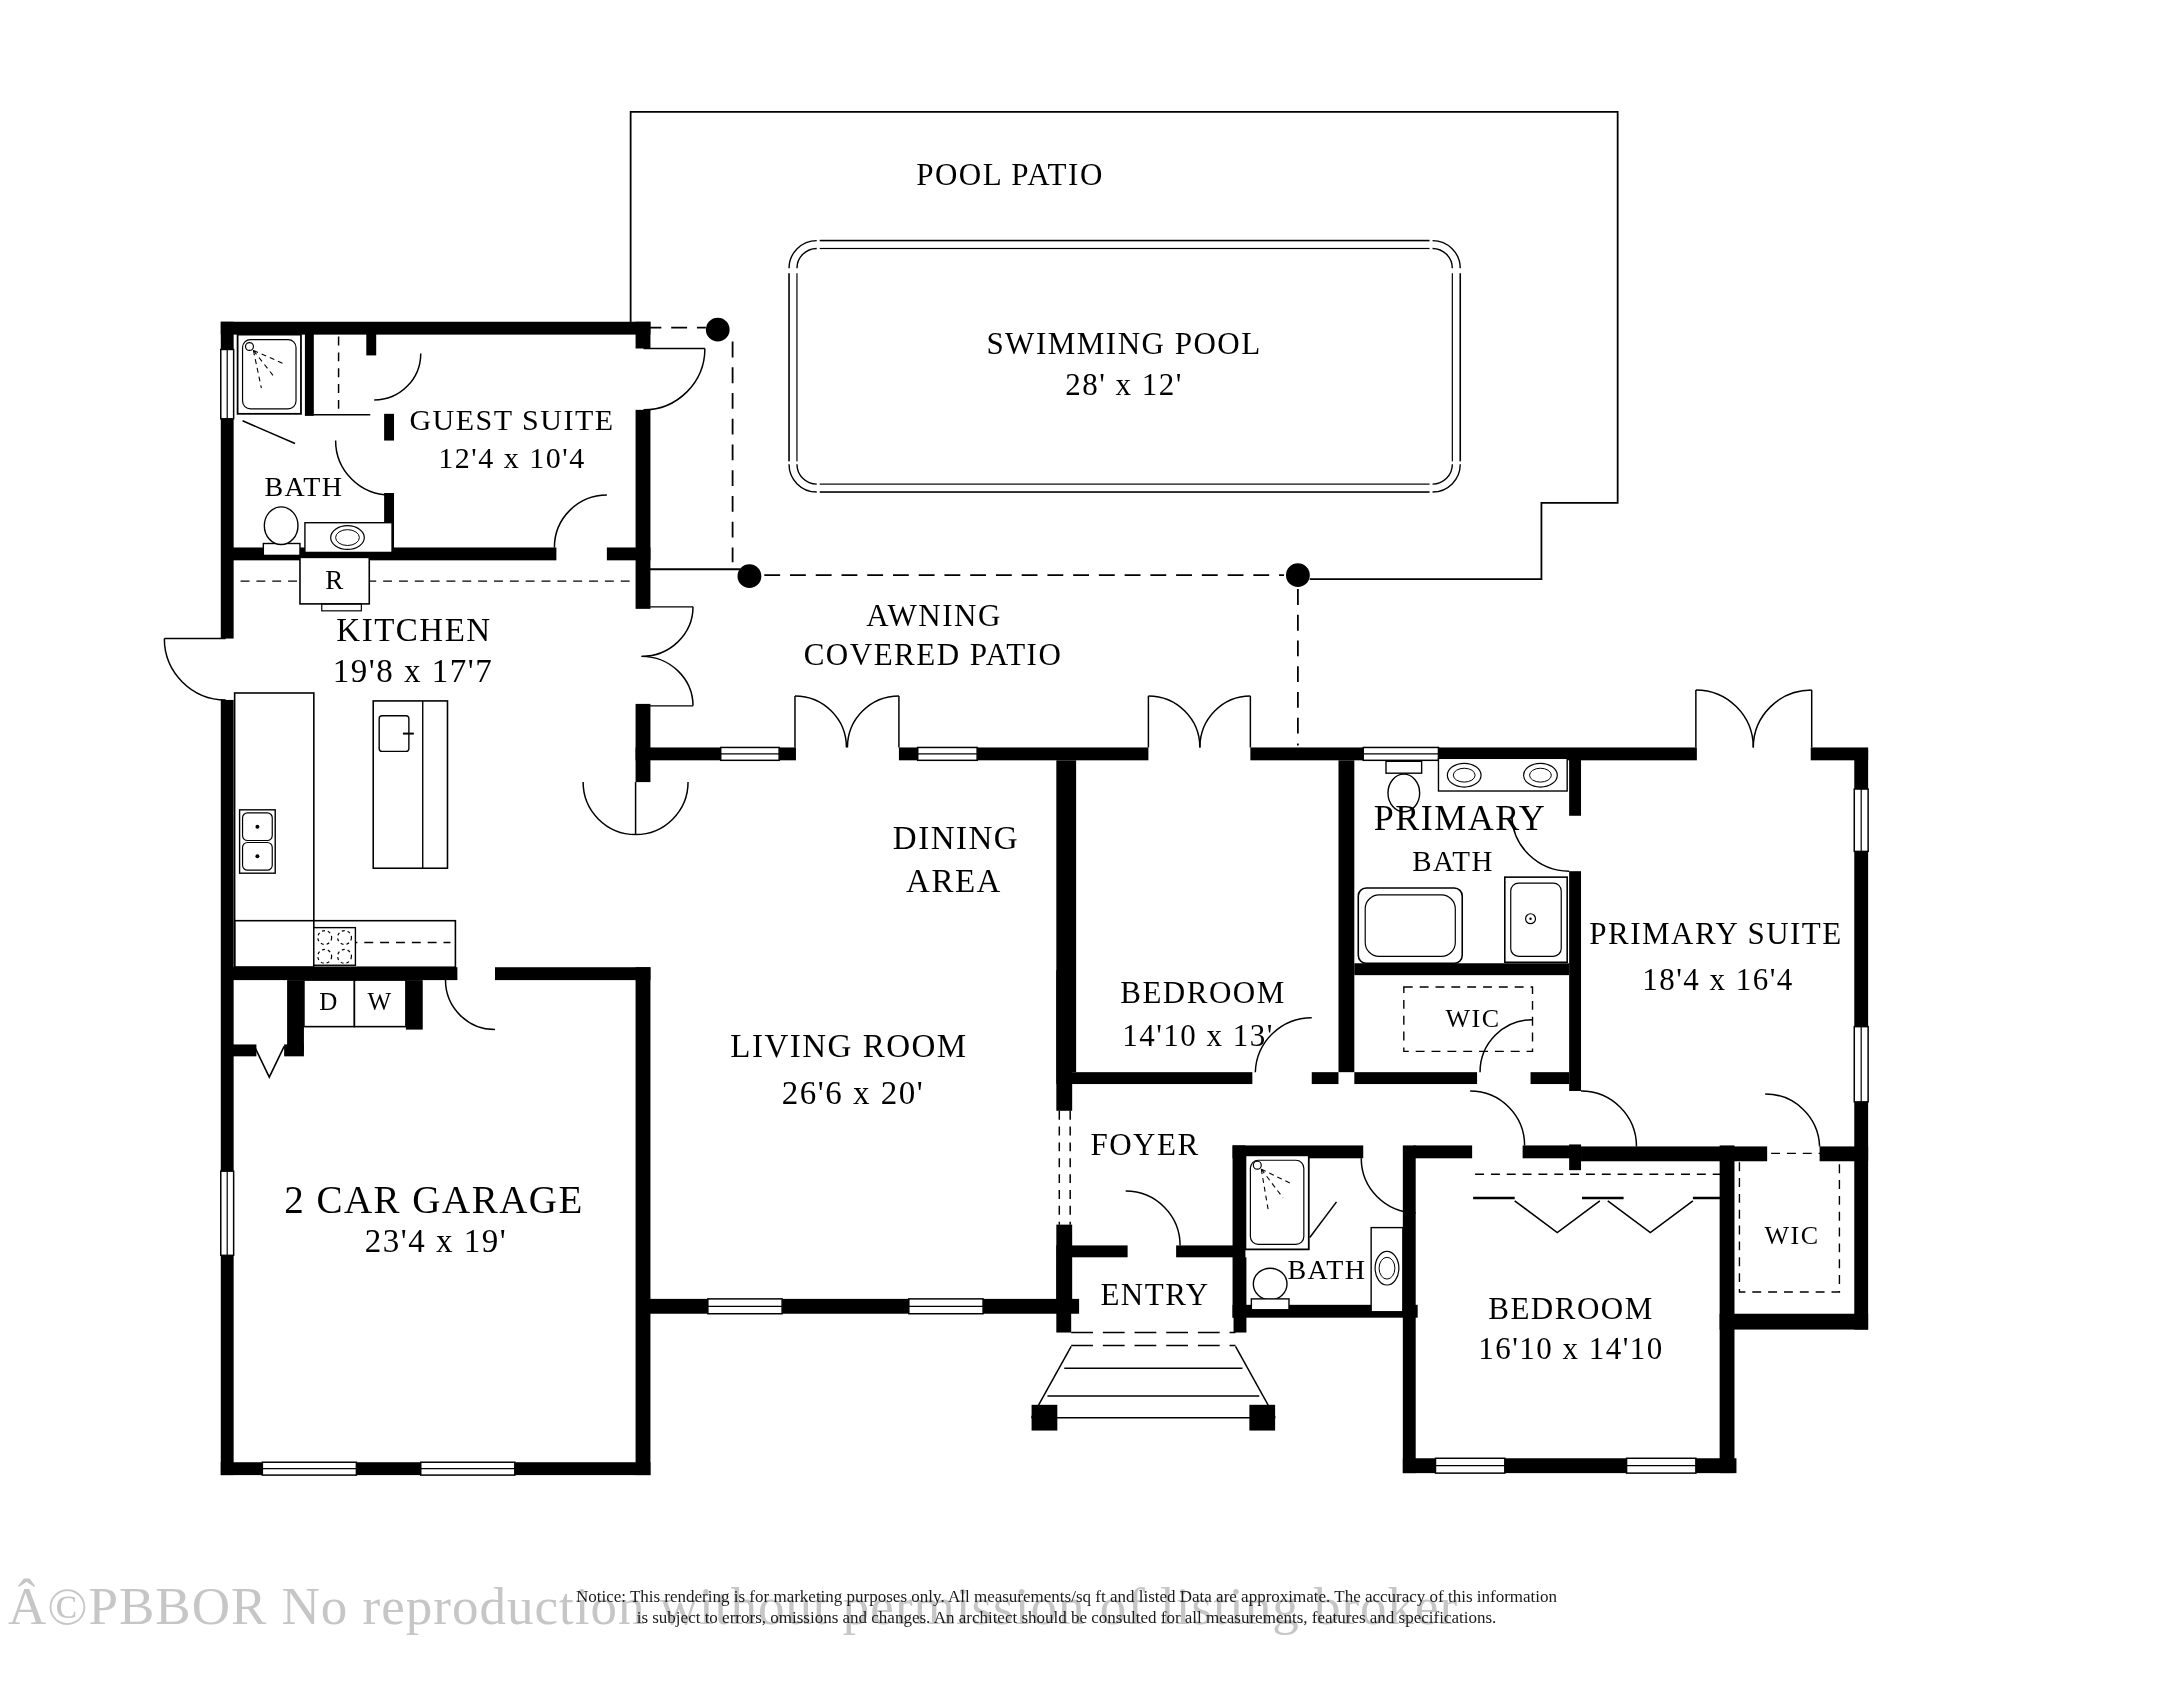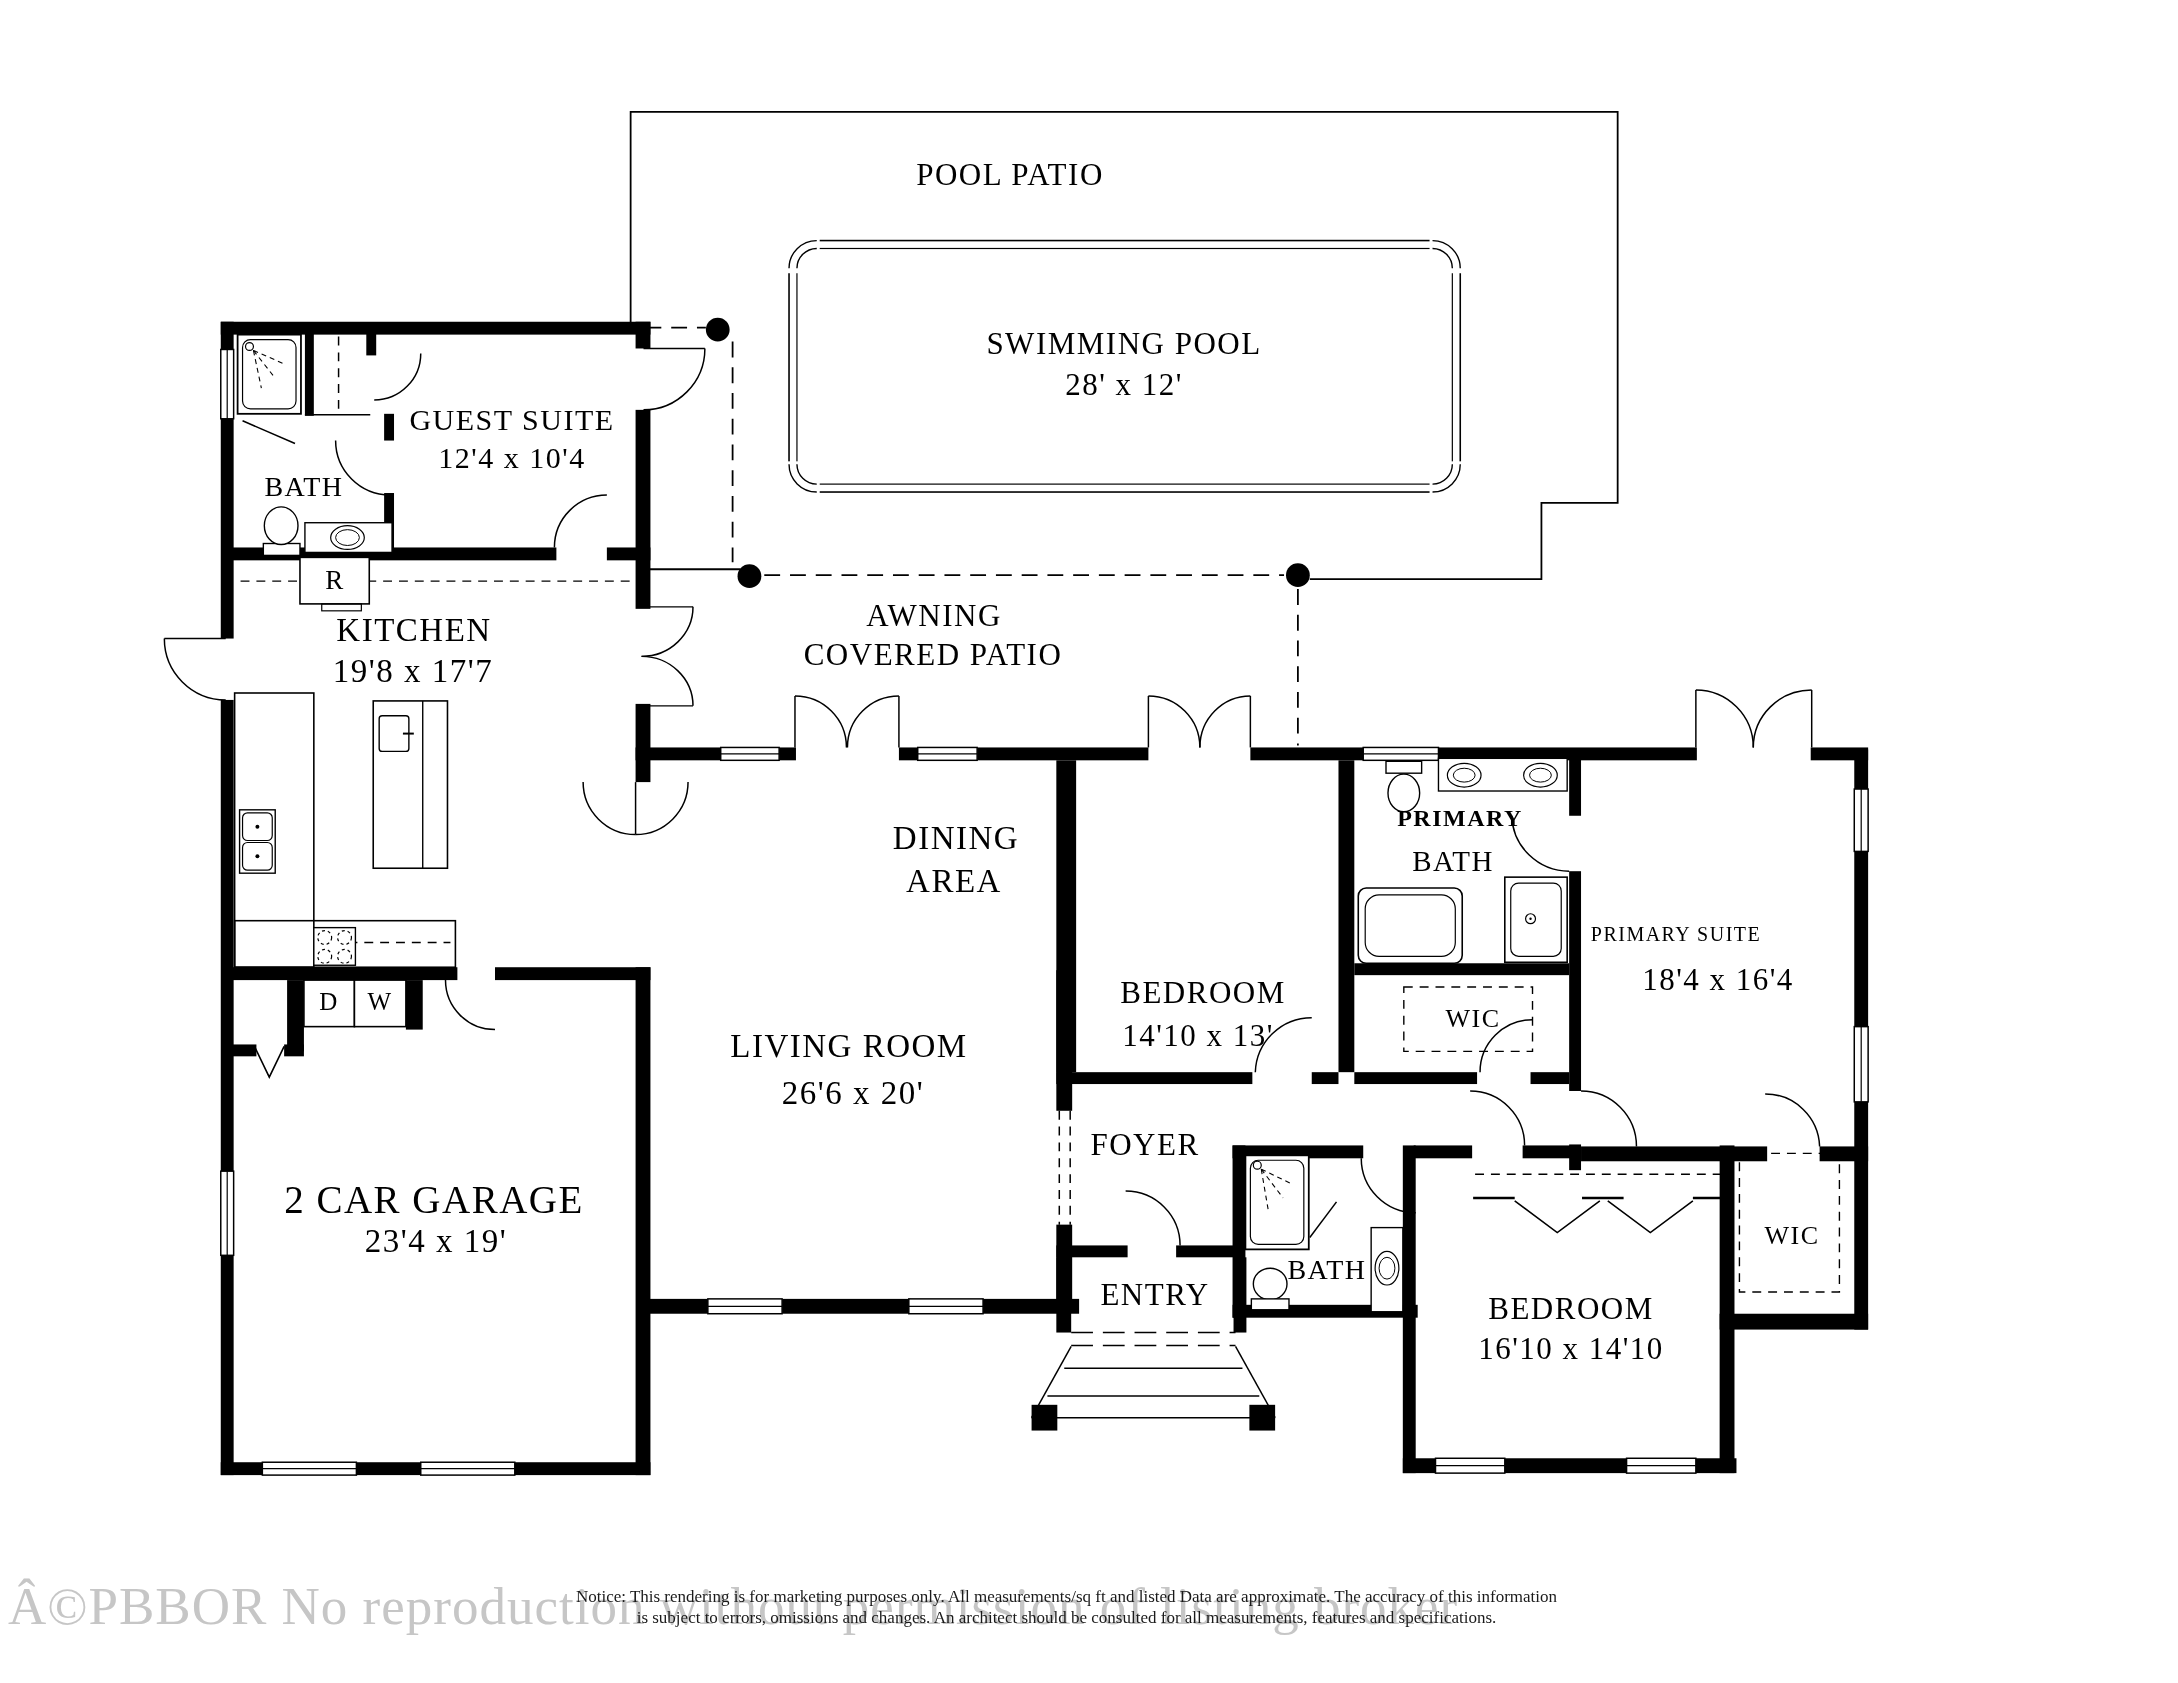--- a/index.html
+++ b/index.html
@@ -272,23 +272,23 @@
   <div class="lbl" style="left:954px;top:881px;font-size:33px;">AREA</div>
   <div class="lbl" style="left:849px;top:1046px;font-size:33px;">LIVING ROOM</div>
   <div class="lbl" style="left:853px;top:1093px;font-size:33px;">26'6 x 20'</div>
 
   <div class="lbl" style="left:434px;top:1199px;font-size:39px;">2 CAR GARAGE</div>
   <div class="lbl" style="left:436px;top:1241px;font-size:33px;">23'4 x 19'</div>
 
   <div class="lbl" style="left:1203px;top:993px;font-size:31px;">BEDROOM</div>
   <div class="lbl" style="left:1198px;top:1036px;font-size:31px;">14'10 x 13'</div>
 
-  <div class="lbl" style="left:1460px;top:818px;font-size:24px;font-weight:bold;">PRIMARY</div>
+  <div class="lbl" style="left:1460px;top:818px;font-size:36px;">PRIMARY</div>
   <div class="lbl" style="left:1453px;top:861px;font-size:29px;">BATH</div>
-  <div class="lbl" style="left:1676px;top:934px;font-size:20px;">PRIMARY SUITE</div>
+  <div class="lbl" style="left:1716px;top:934px;font-size:31px;">PRIMARY SUITE</div>
   <div class="lbl" style="left:1718px;top:980px;font-size:31px;">18'4 x 16'4</div>
   <div class="lbl" style="left:1473px;top:1019px;font-size:26px;">WIC</div>
   <div class="lbl" style="left:1792px;top:1236px;font-size:26px;">WIC</div>
 
   <div class="lbl" style="left:1145px;top:1145px;font-size:31px;">FOYER</div>
   <div class="lbl" style="left:1155px;top:1295px;font-size:31px;">ENTRY</div>
   <div class="lbl" style="left:1327px;top:1270px;font-size:28px;">BATH</div>
 
   <div class="lbl" style="left:1571px;top:1309px;font-size:31px;">BEDROOM</div>
   <div class="lbl" style="left:1571px;top:1349px;font-size:31px;">16'10 x 14'10</div>

